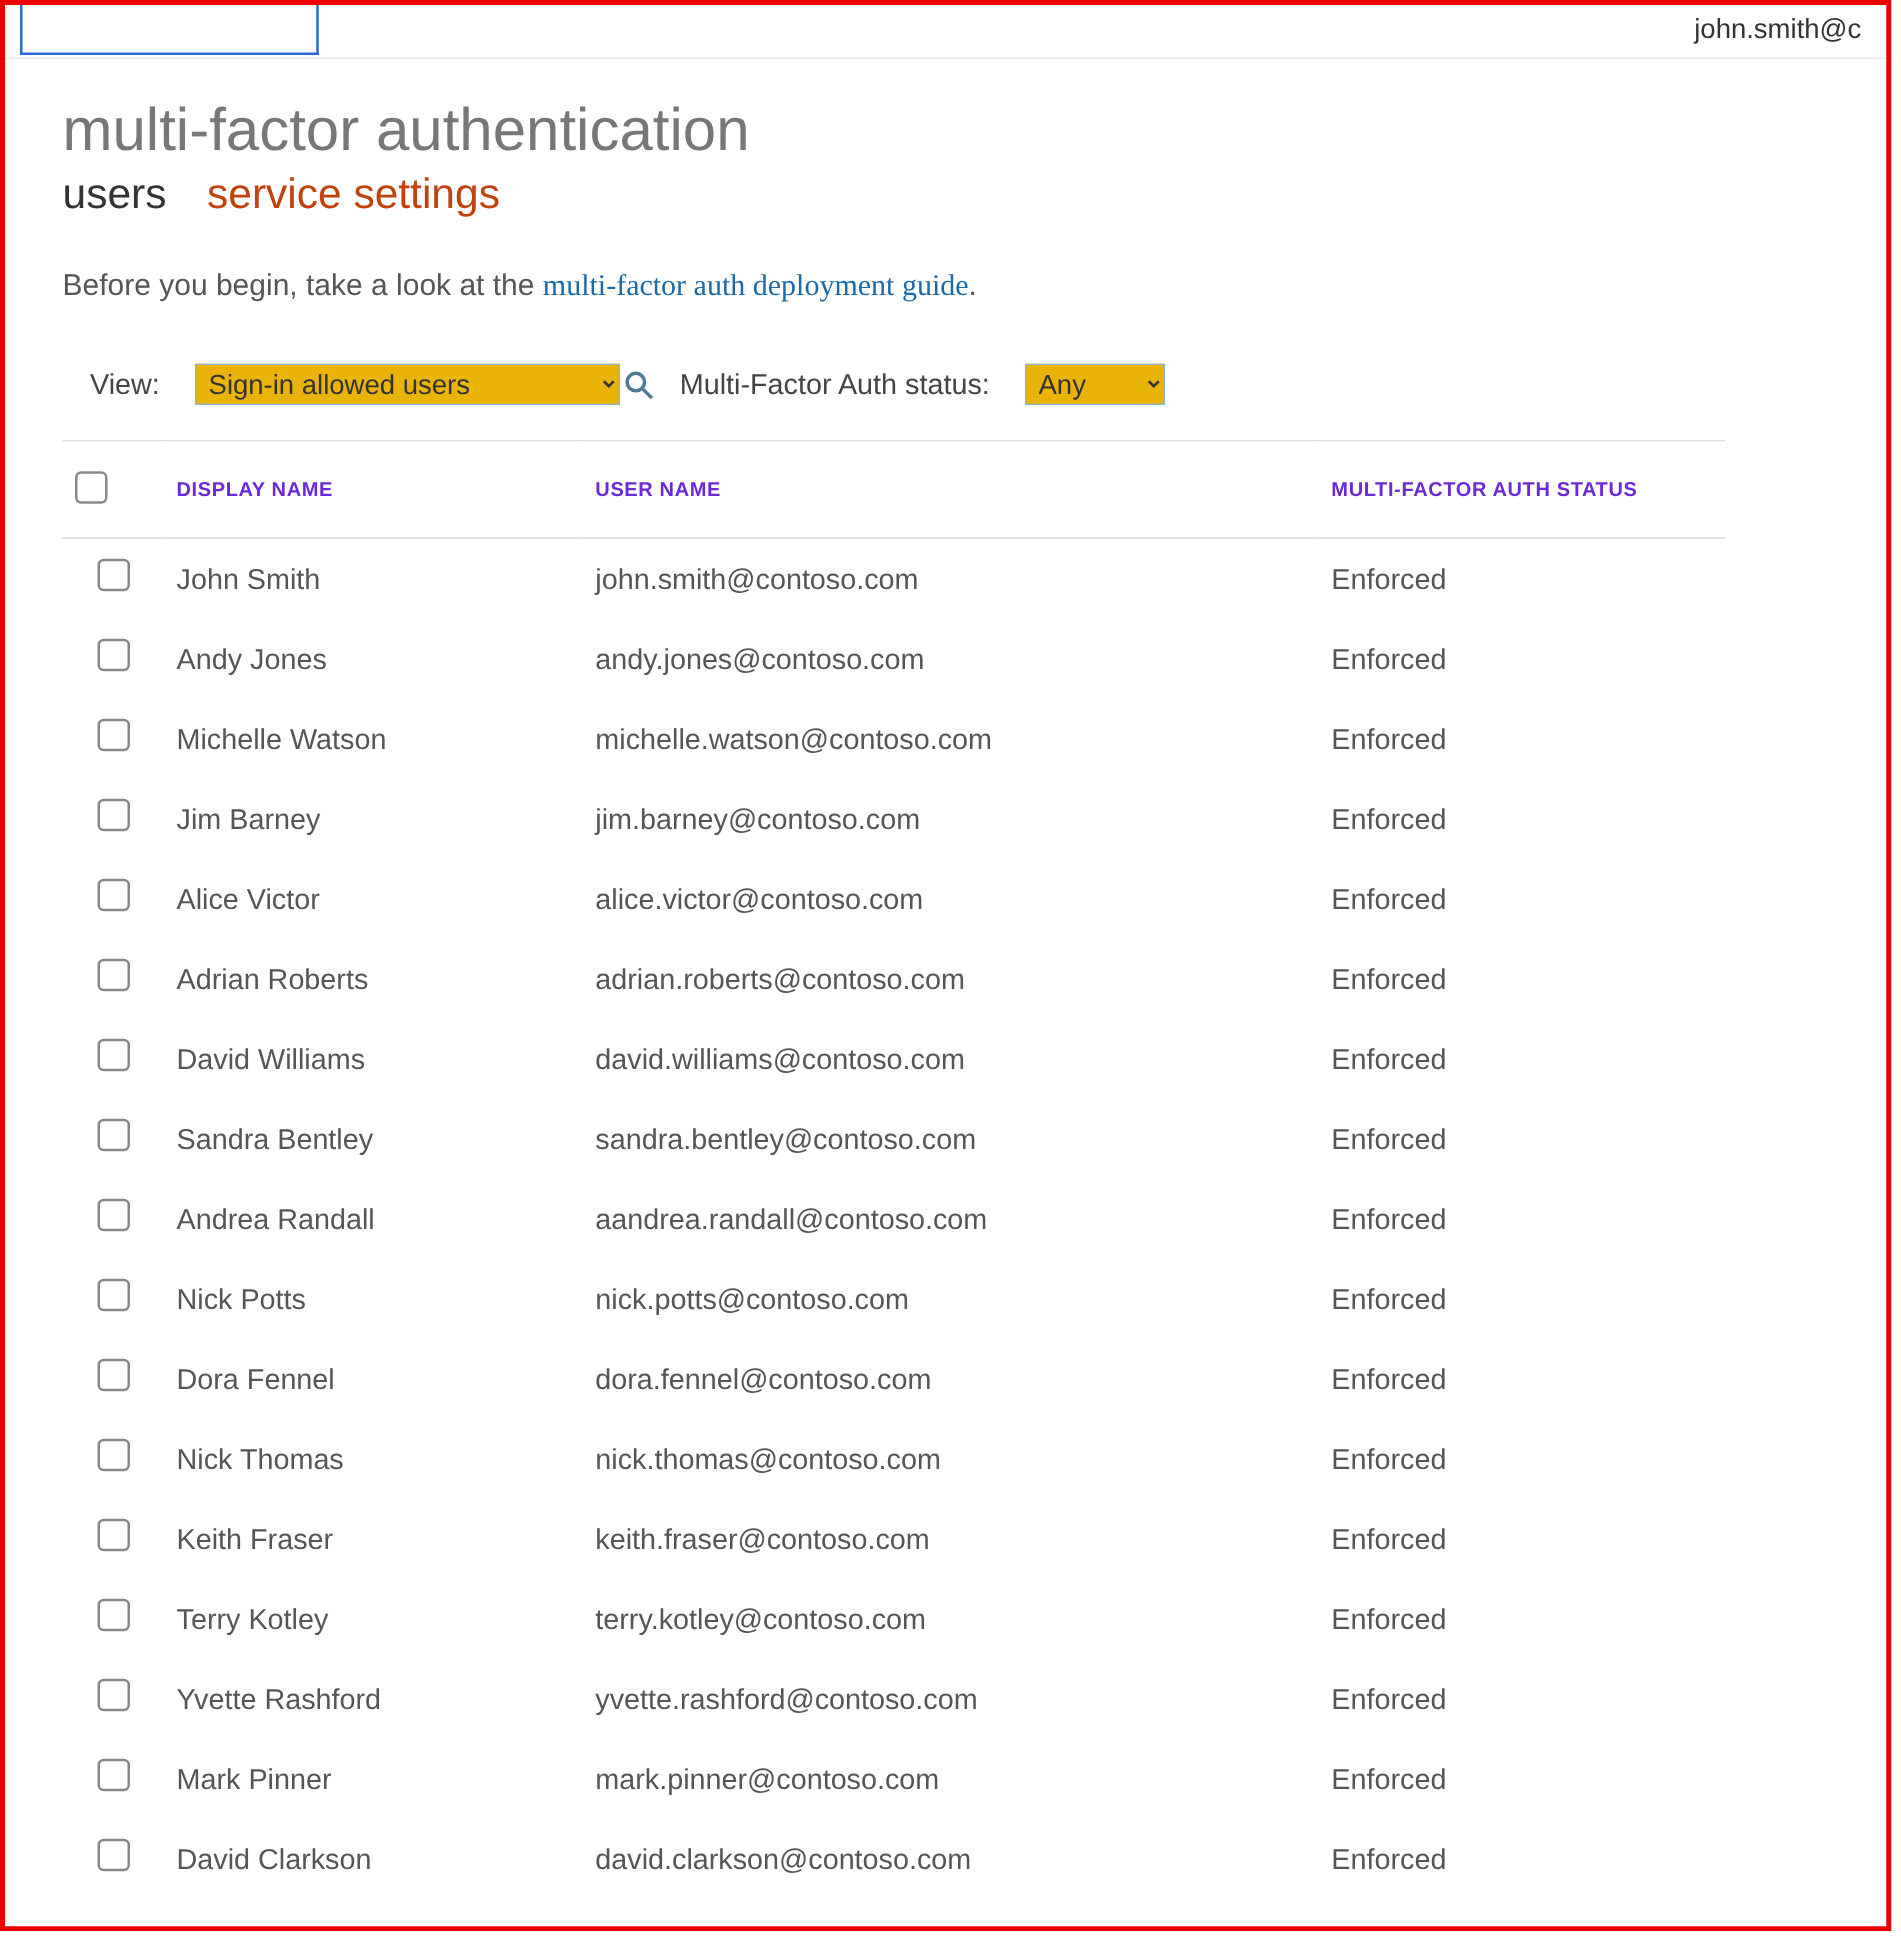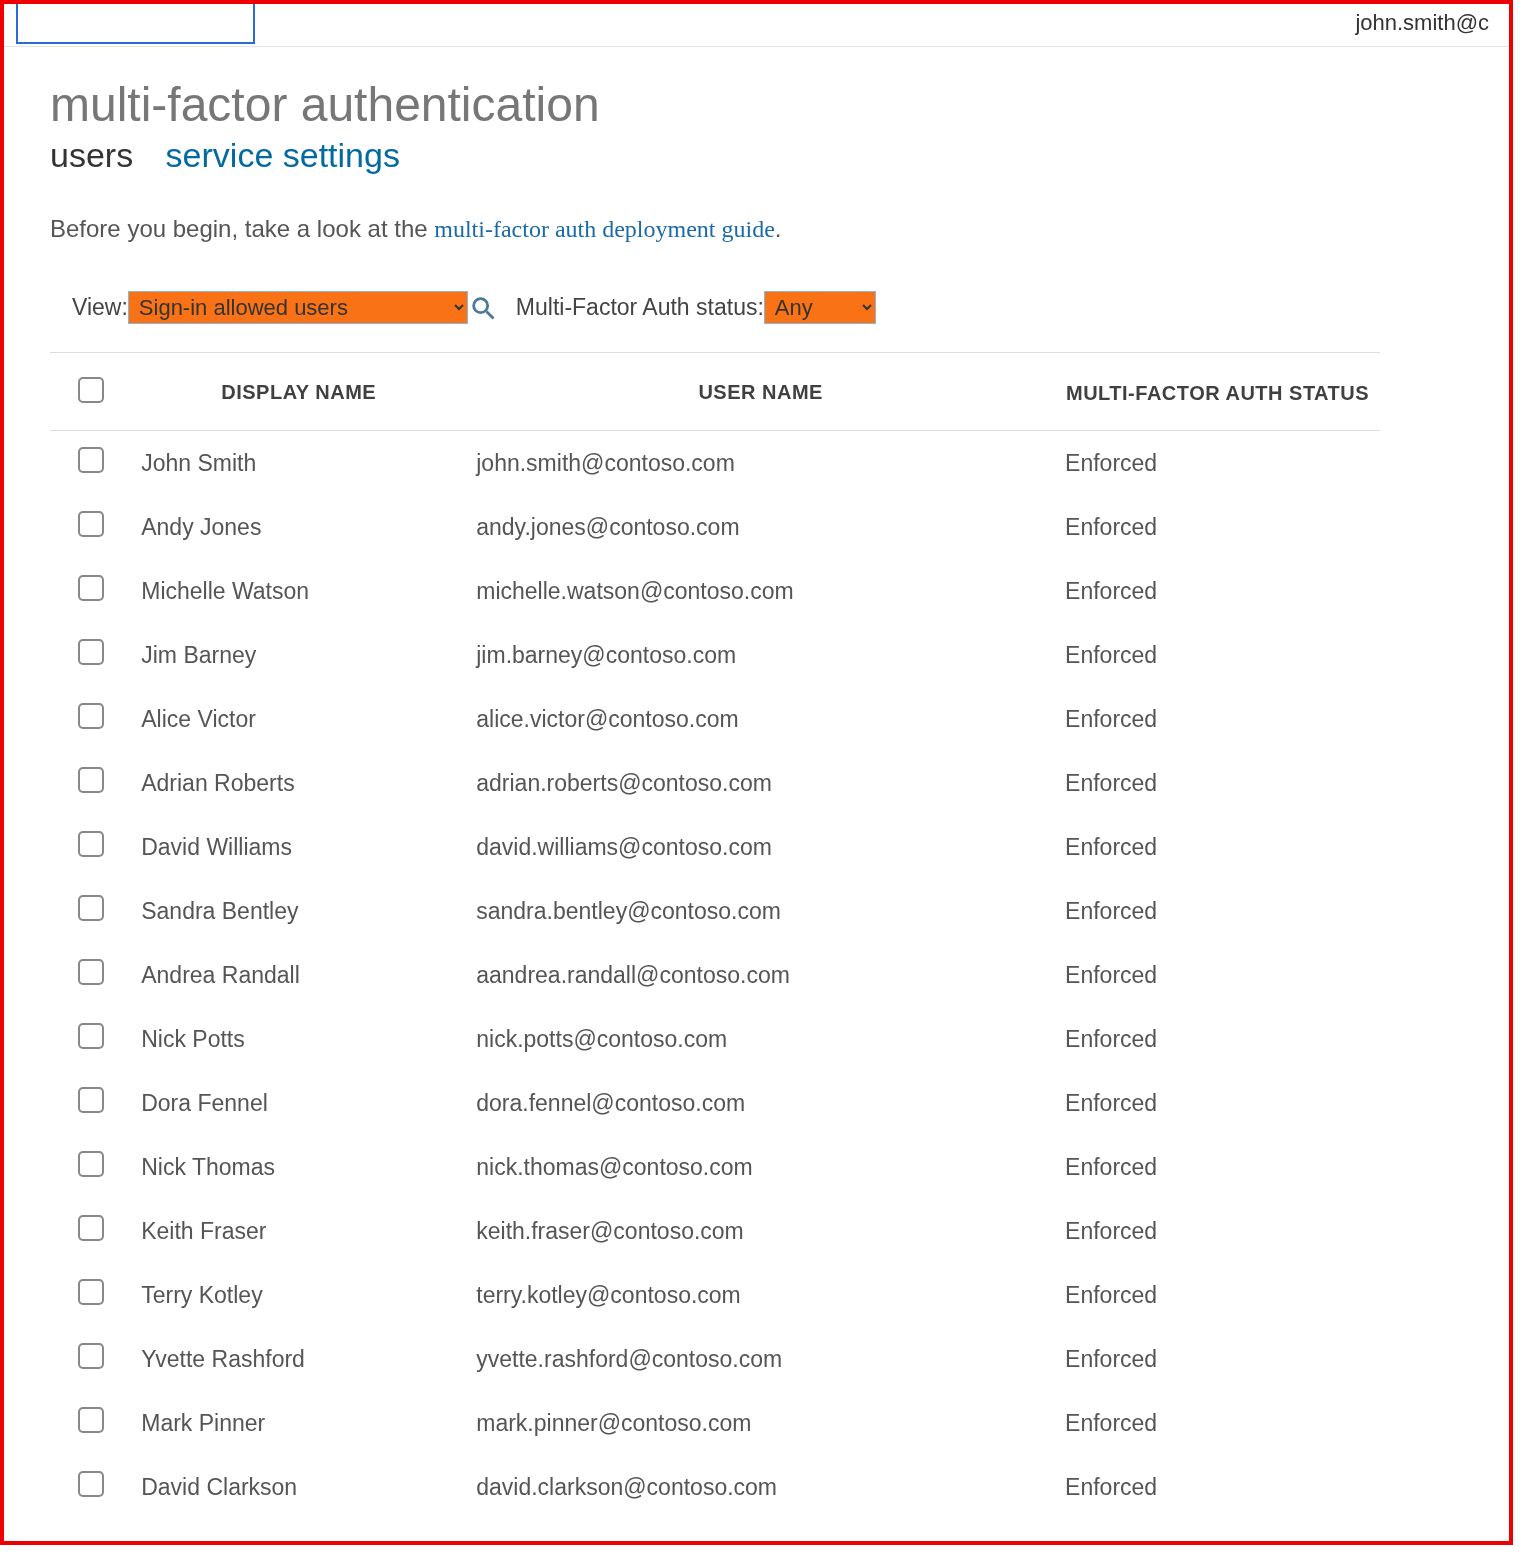--- a/index.html
+++ b/index.html
@@ -49,21 +49,21 @@
     color: #777;
     margin: 0 0 4px 0;
   }
   .tabs {
     margin-bottom: 40px;
   }
   .tabs span {
     font-size: 34px;
     font-weight: 400;
     margin-right: 28px;
-    color: #0369a1;
+    color: #c2410c;
     cursor: pointer;
   }
   .tabs span.active {
     color: #333;
   }
   .intro {
     font-size: 24px;
     color: #555;
     margin-bottom: 48px;
   }
@@ -79,22 +79,23 @@
     margin-bottom: 28px;
   }
   .toolbar .lbl {
     font-size: 23px;
     color: #444;
   }
   .toolbar select {
     font-size: 22px;
     padding: 2px 6px;
     border: 1px solid #8ab6d6;
-    background: #f97316;
+    background: #eab308;
     color: #333;
+    margin-left: 28px;
   }
   .toolbar select.view-select { width: 340px; }
   .toolbar select.status-select { width: 112px; }
   .toolbar .search-icon {
     width: 30px;
     height: 30px;
     display: inline-flex;
     align-items: center;
     justify-content: center;
     cursor: pointer;
@@ -121,25 +122,25 @@
     font-size: 34px;
     color: #777;
     white-space: nowrap;
     overflow: hidden;
   }
   table.users {
     width: 100%;
     border-collapse: collapse;
   }
   table.users thead th {
-    font-size: 20px;
+    font-size: 16px;
     font-weight: 700;
-    color: #404040;
+    color: #6d28d9;
     letter-spacing: 0.5px;
-    text-align: center;
+    text-align: left;
     padding: 24px 10px 22px 10px;
     border-top: 1px solid #ddd;
     border-bottom: 1px solid #ddd;
   }
   table.users td {
     font-size: 23px;
     color: #555;
     padding: 16px 10px;
     vertical-align: middle;
   }

